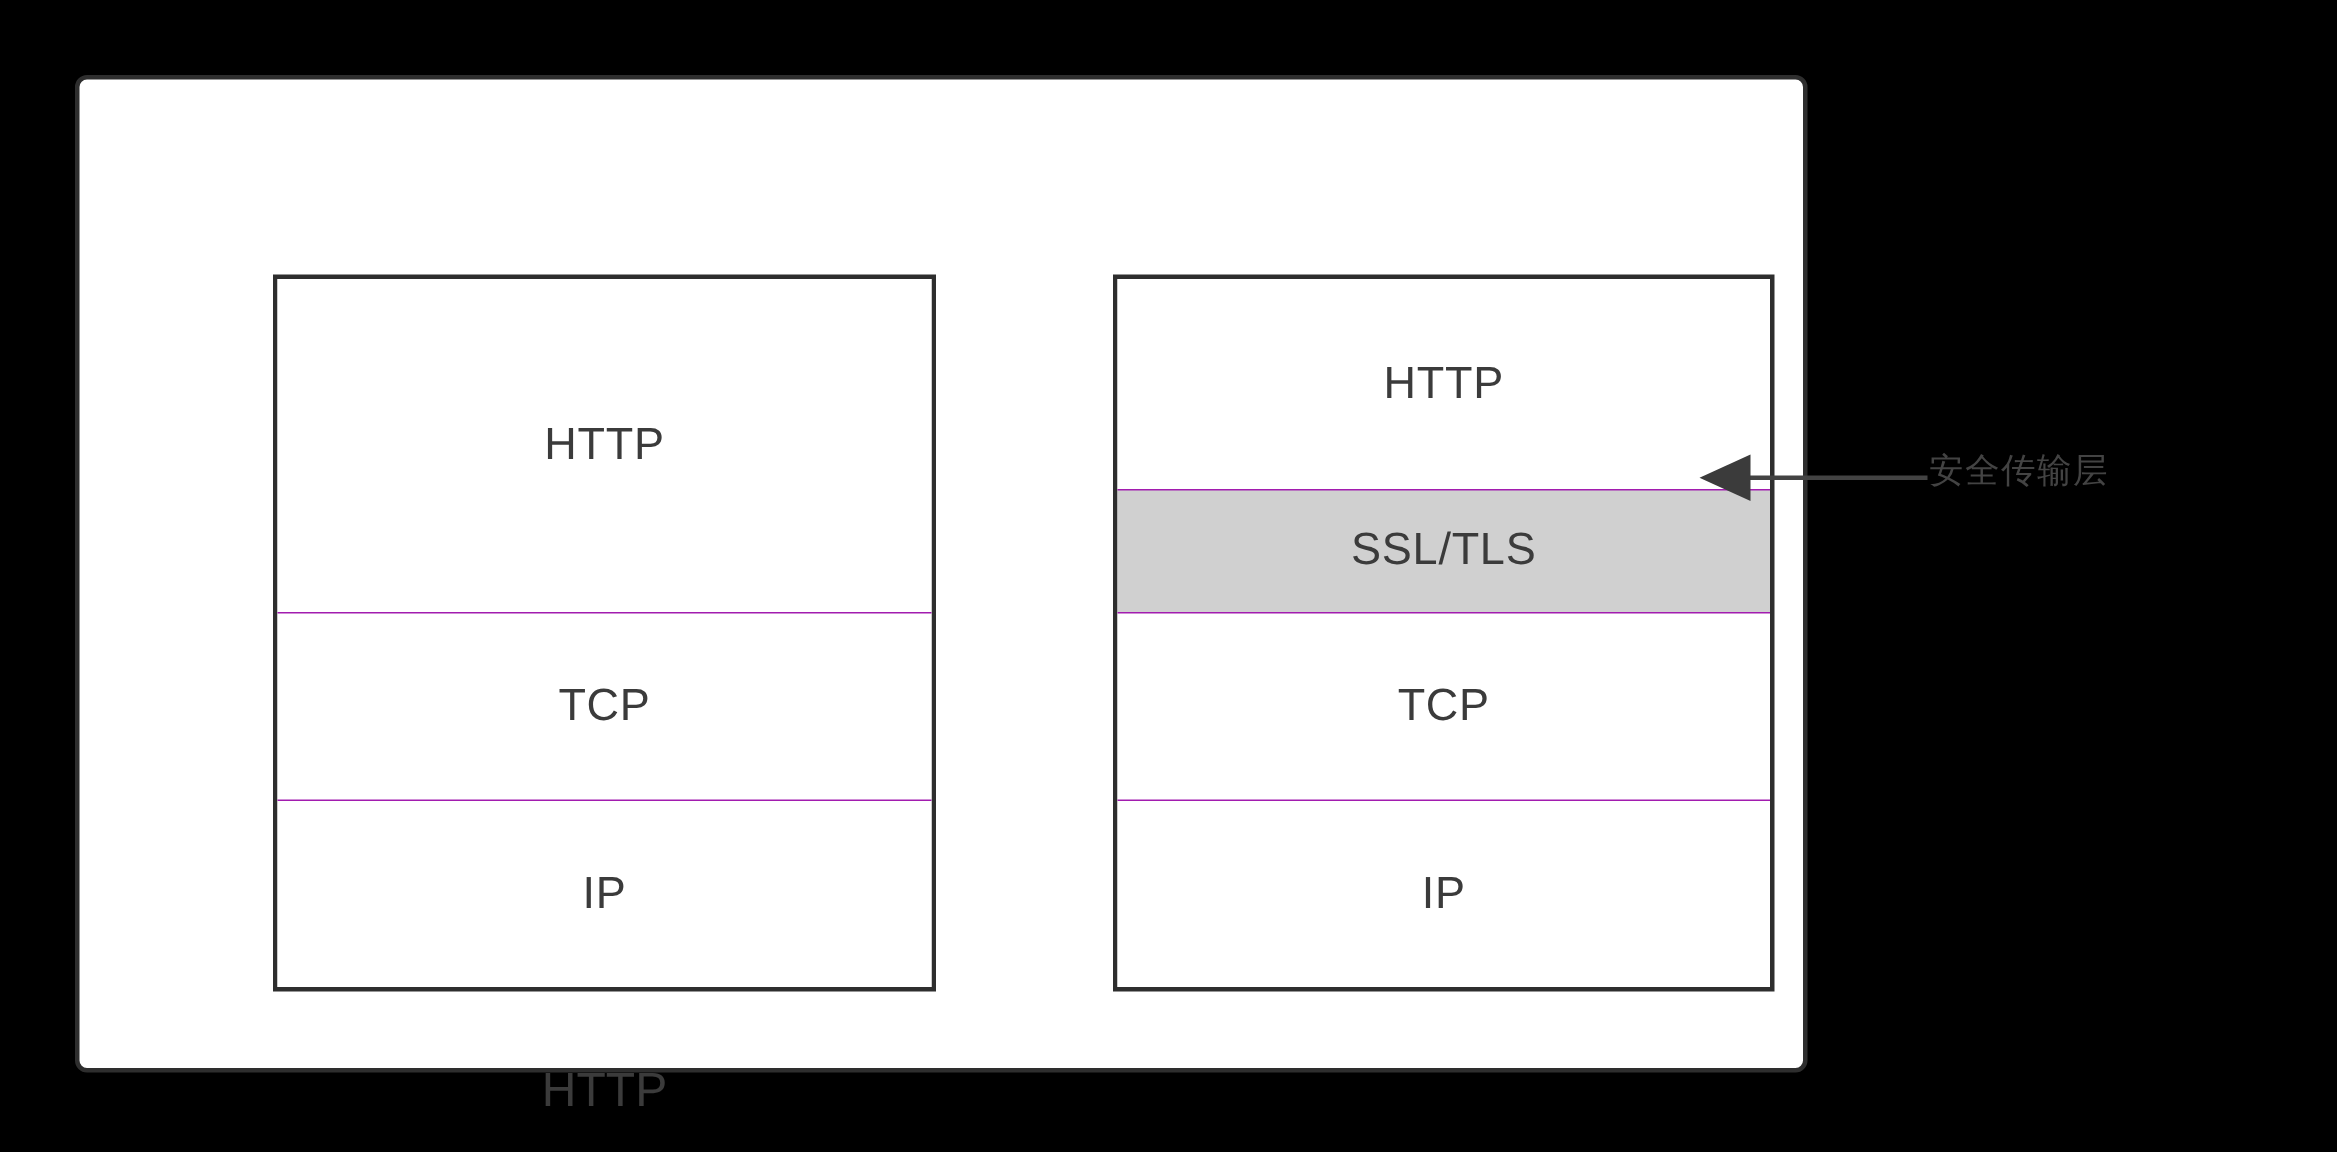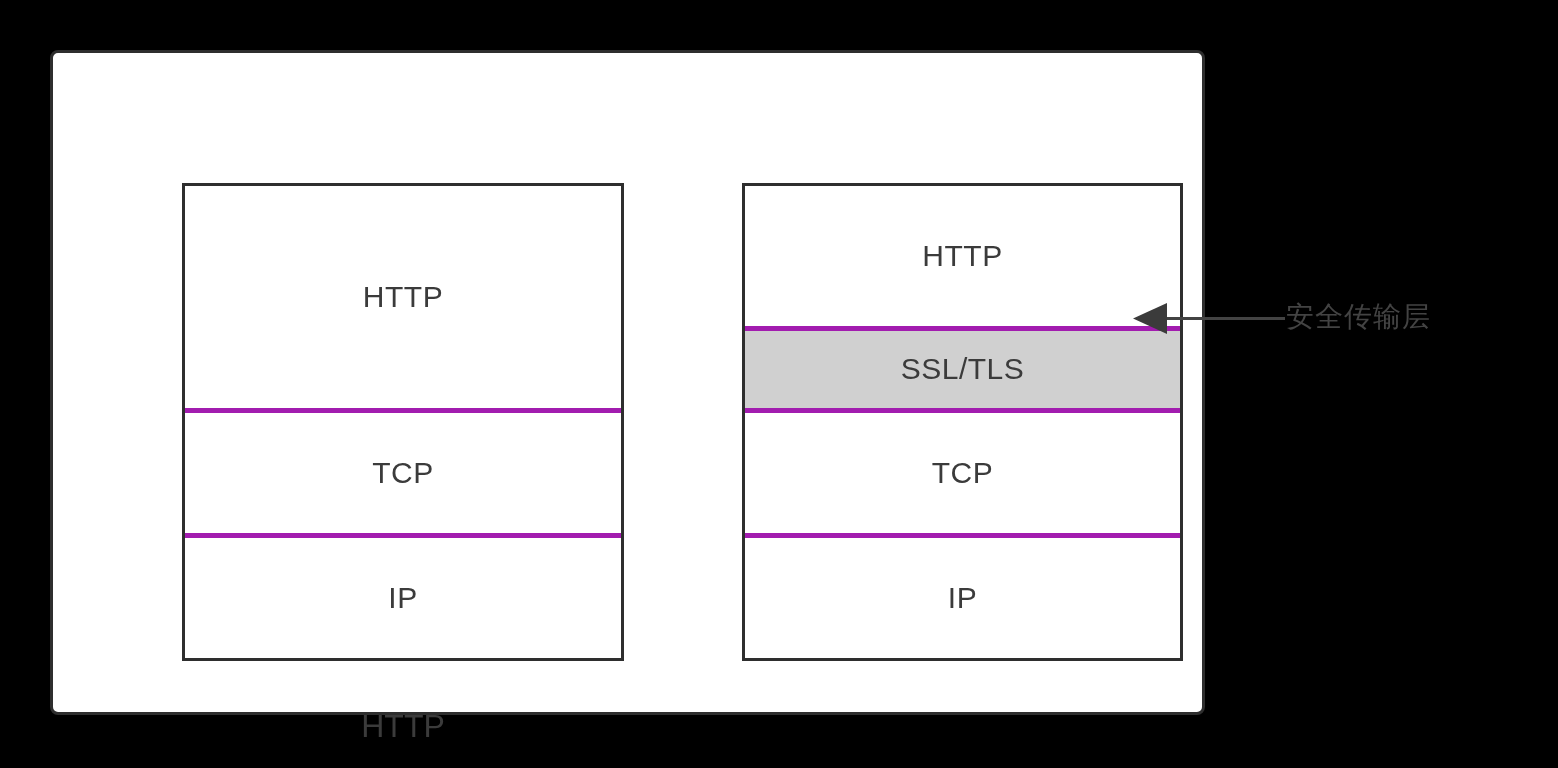--- a/index.html
+++ b/index.html
@@ -52,21 +52,21 @@
     display: flex;
     align-items: center;
     justify-content: center;
     box-sizing: border-box;
     color: #3b3b3b;
     font-size: 30px;
     letter-spacing: 0.5px;
     background: #ffffff;
   }
   .layer + .layer {
-    border-top: 5px solid #a21caf;
+    border-top: 1px solid #a21caf;
   }
   .layer.highlight {
     background: #d0d0d0;
   }
   
   #stack-http .layer.l0 { height: 223px; }
   #stack-http .layer.l1 { height: 126px; }
   #stack-http .layer.l2 { height: 126px; }
   
   #stack-https .layer.r0 { height: 141px; }
@@ -100,21 +100,21 @@
     top: 296px;
     width: 165px;
     height: 45px;
   }
   
   #annotation-label {
     position: absolute;
     left: 1286px;
     top: 298px;
     color: #434343;
-    font-size: 28px;
+    font-size: 23px;
     white-space: nowrap;
     letter-spacing: 1px;
   }
 </style>
 </head>
 <body>
 
 <div id="canvas">
 
   <div id="panel">

